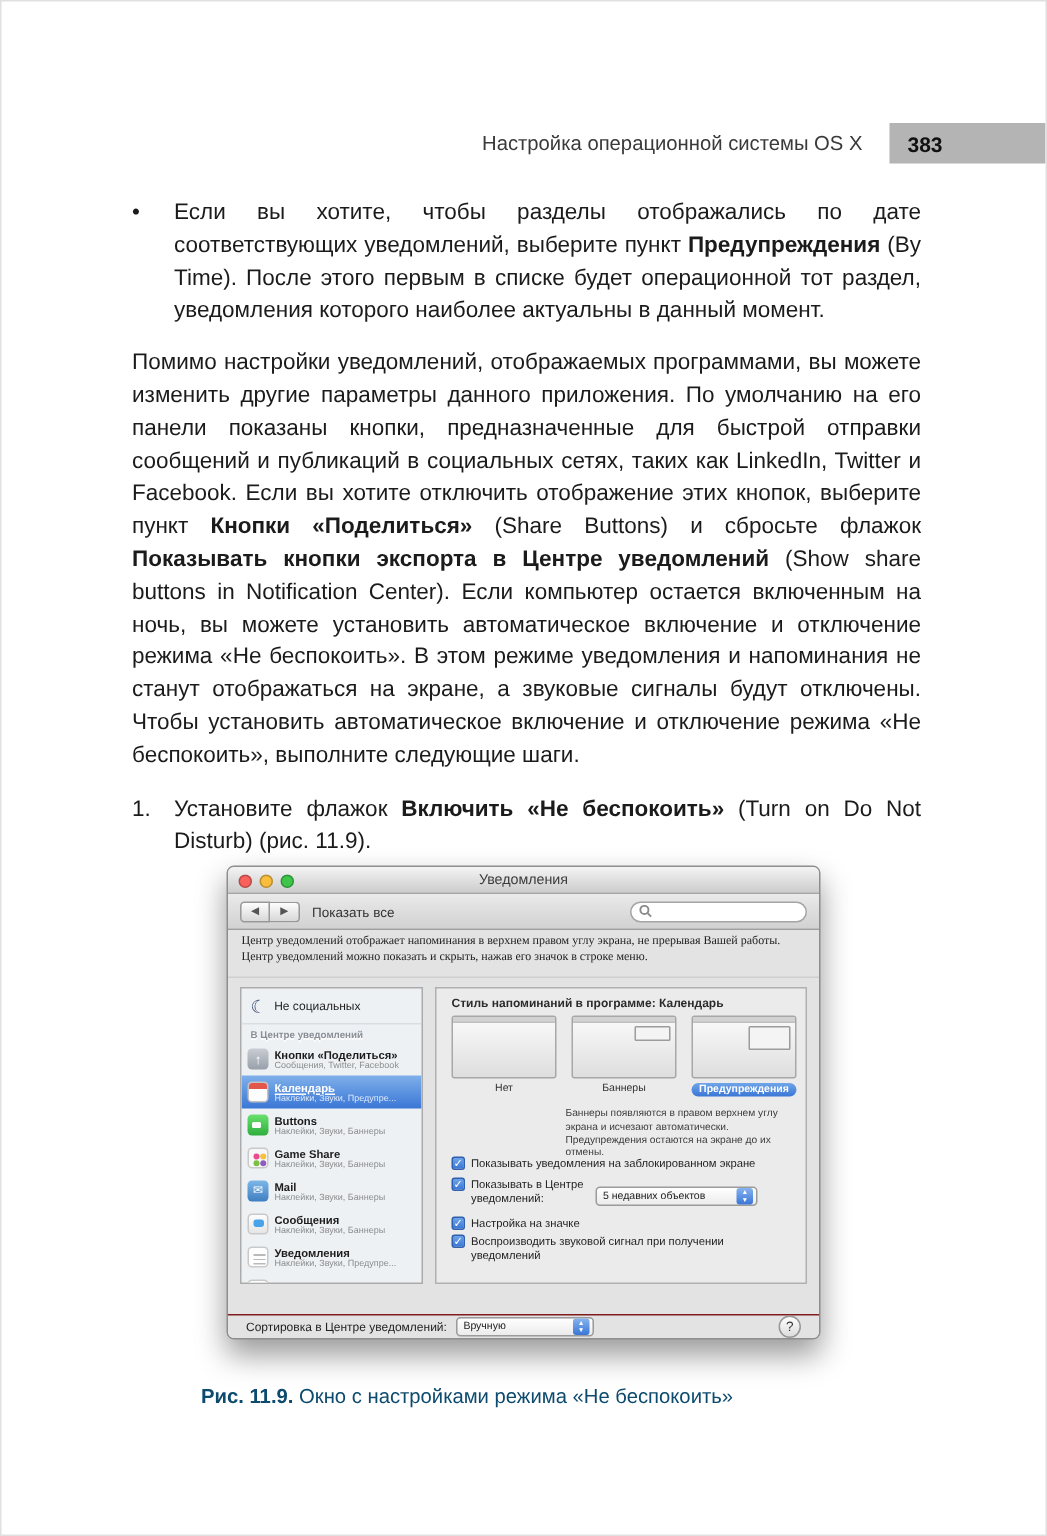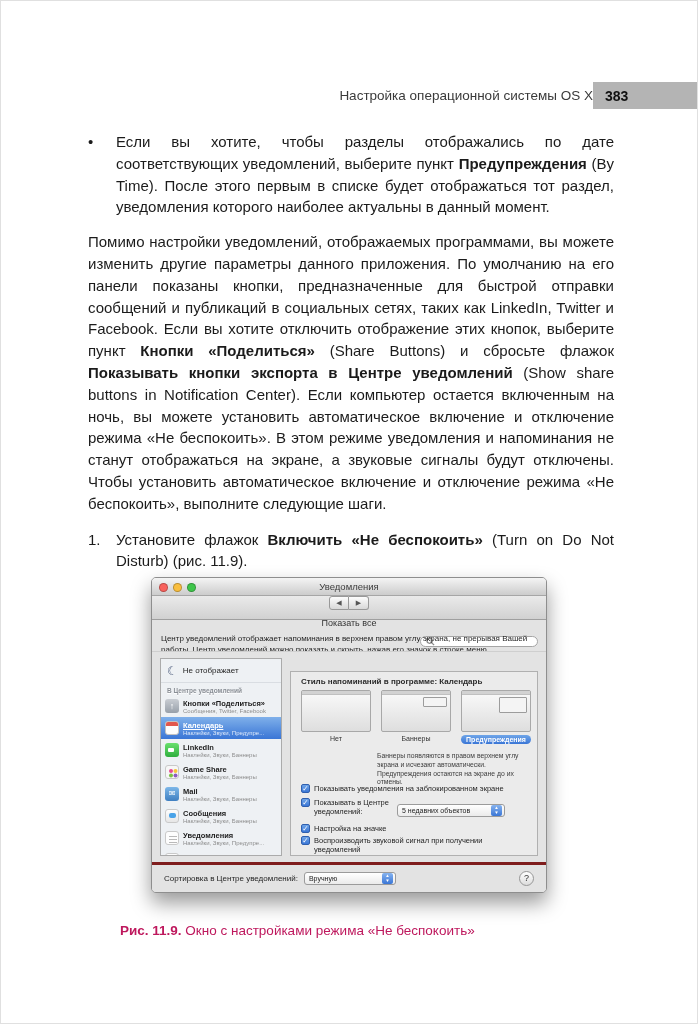--- a/index.html
+++ b/index.html
@@ -9,42 +9,42 @@
   .page {
     position:relative; width:698px; height:1024px; background:#fff;
     border:1px solid #e0e0e0; overflow:hidden; margin:0;
   }
 
   
   .running-head {
     position:absolute; top:81px; left:0; right:0; height:27px;
     display:flex; align-items:center; justify-content:flex-end;
   }
-  .rh-title { font-size:13.5px; color:#3a3a3a; margin-right:0; }
+  .rh-title { font-size:13.5px; color:#3a3a3a; margin-right:18px; }
   .rh-pagebox {
     width:104px; height:27px; background:#b4b4b4;
     display:flex; align-items:center; padding-left:12px;
     font-weight:bold; font-size:14px; color:#111;
   }
 
   
   .body-text {
     position:absolute; left:87px; top:130px; width:526px;
     font-size:15px; line-height:21.8px; color:#1b1b1b; text-align:justify;
   }
   .bullet-item, .step-item { display:flex; }
   .marker { flex:none; width:28px; }
   .flow { flex:1; }
   .para { margin-top:13px; }
   .step-item { margin-top:14px; }
   .rich b, .rich .seg-b { font-weight:bold; }
 
   
   .figure-wrap { position:absolute; top:576px; left:0; right:0; display:flex; justify-content:center; }
-  .caption { position:absolute; top:922px; left:87px; font-size:13.5px; color:#be185d;padding-left:32px; }
+  .caption { position:absolute; top:922px; left:101px; font-size:13.5px; color:#0c4a6e;padding-left:32px; }
 
   
   .mac-window {
     width:396px; height:316px; background:#e3e3e3;
     border:1px solid #8e8e8e; border-radius:5px;
     box-shadow:0 10px 20px rgba(0,0,0,.4);
     position:relative; overflow:hidden;
   }
   .titlebar {
     height:18px; background:linear-gradient(#f4f4f4,#cccccc);
@@ -52,39 +52,39 @@
     display:flex; align-items:center; justify-content:center;
   }
   .traffic { position:absolute; left:7px; top:4.5px; display:flex; gap:5px; }
   .light { width:9px; height:9px; border-radius:50%; border:1px solid rgba(0,0,0,.25); }
   .l-red{background:#f8615c} .l-yellow{background:#f9be3e} .l-green{background:#3ec54a}
   .win-title { font-size:9.5px; color:#3c3c3c; }
 
   .toolbar {
     height:24px; background:linear-gradient(#eaeaea,#d1d1d1);
     border-bottom:1px solid #9f9f9f; display:flex; align-items:center;
-    padding:0 8px; gap:8px;flex-direction:column;
+    padding:0 8px; gap:8px;
   }
   .nav-group { display:flex; }
   .nav-btn {
     width:20px; height:14px; background:linear-gradient(#fdfdfd,#d8d8d8);
     border:1px solid #999; font-size:7px; line-height:12px; text-align:center; color:#555;
   }
   .nav-back { border-radius:3px 0 0 3px; }
   .nav-fwd  { border-radius:0 3px 3px 0; border-left:none; }
   .showall { font-size:9px; color:#333; }
   .searchbox {
     margin-left:auto; width:118px; height:14px; background:#fff;
     border:1px solid #a5a5a5; border-radius:8px;
     display:flex; align-items:center; padding:0 5px;
   }
 
   .intro {
-    height:32px; padding:14px 9px; font-size:8px; line-height:10.5px;
-    color:#1f1f1f; border-bottom:1px solid #cfcfcf; overflow:hidden;
+    height:32px; padding:2px 9px; font-size:8px; line-height:10.5px;
+    color:#1f1f1f; border-bottom:1px solid #cfcfcf; overflow:hidden;font-family:Liberation Serif, serif;
   }
 
   .win-main { position:absolute; top:74px; bottom:30px; left:0; right:0; }
 
   
   .sidebar {
     position:absolute; left:8px; top:6px; bottom:6px; width:122px;
     background:#eef1f4; border:1px solid #ababab; overflow:hidden;
   }
   .dnd-row { height:24px; display:flex; align-items:center; gap:5px; padding:0 6px; border-bottom:1px solid #d9dde2; }
@@ -115,21 +115,21 @@
   .icon-reminders { background:#fdfdfd; border:1px solid #c9c9c9; }
   .icon-reminders::after { content:""; position:absolute; left:3px; top:3.5px; width:8px; height:7px;
     background:repeating-linear-gradient(#b9b9b9 0 1px, transparent 1px 3px); }
   .icon-safari { background:#fdfdfd; border:1px solid #c9c9c9; }
   .icon-safari::after { content:""; position:absolute; left:2px; top:2px; width:8px; height:8px; border-radius:50%;
     background:radial-gradient(circle,#7fc0ef 0 40%, #3f86cf 41%); }
 
   
   .pane {
     position:absolute; left:138px; top:6px; right:8px; bottom:6px;
-    background:#ebebeb; border:1px solid #b0b0b0;margin-top:13px;
+    background:#ebebeb; border:1px solid #b0b0b0;
   }
   .pane-title { position:absolute; top:5px; left:10px; font-size:8px; font-weight:bold; color:#2b2b2b; }
   .thumbs { position:absolute; top:18px; left:10px; display:flex; gap:10px; }
   .thumb { width:70px; }
   .thumb-box { height:42px; background:linear-gradient(#fafafa,#dedede); border:1px solid #a8a8a8; border-radius:2px; position:relative; }
   .thumb-box::before { content:""; position:absolute; top:0; left:0; right:0; height:3px; background:#d2d2d2; border-bottom:1px solid #c0c0c0; }
   .tb-banner::after { content:""; position:absolute; top:6px; right:3px; width:22px; height:8px; background:#f4f4f4; border:1px solid #9c9c9c; border-radius:1px; }
   .tb-alert::after  { content:""; position:absolute; top:6px; right:3px; width:26px; height:14px; background:#f4f4f4; border:1px solid #9c9c9c; border-radius:1px; }
   .thumb-label { margin-top:3px; text-align:center; font-size:7px; color:#333; }
   .thumb-label.sel { background:linear-gradient(#6fa5e8,#3a76d6); color:#fff; border-radius:7px; padding:1px 0; font-weight:bold; }
@@ -145,22 +145,22 @@
     height:13px; background:linear-gradient(#ffffff,#ebebeb); border:1px solid #9b9b9b; border-radius:3px;
     display:flex; align-items:center; font-size:7px; color:#222; padding:0 2px 0 4px; gap:3px;
   }
   .popup-inline { position:absolute; left:96px; top:6px; width:108px; }
   .pp-arrows { margin-left:auto; width:11px; height:11px; background:linear-gradient(#86b3ef,#3a76d6);
     border-radius:2px; color:#fff; display:flex; flex-direction:column; align-items:center; justify-content:center; }
   .pp-arrows span { font-size:4.5px; line-height:4.5px; }
 
   
   .win-footer {
-    position:absolute; left:0; right:0; bottom:0; height:30px;
-    border-top:3px solid #7f1d1d; background:#e3e3e3;
+    position:absolute; left:0; right:0; bottom:0; height:16px;
+    border-top:1px solid #7f1d1d; background:#e3e3e3;
     display:flex; align-items:center; padding:0 12px; gap:6px;
   }
   .sort-label { font-size:8px; color:#1f1f1f; }
   .sort-popup { width:92px; }
   .help-btn { margin-left:auto; width:15px; height:15px; border-radius:50%;
     background:linear-gradient(#ffffff,#dcdcdc); border:1px solid #979797;
     font-size:9px; line-height:13px; text-align:center; color:#333; }
 </style>
 </head>
 <body>
@@ -170,21 +170,21 @@
   <div class="running-head">
     <span class="rh-title">Настройка операционной системы OS X</span>
     <span class="rh-pagebox">
       <span>383</span>
     </span>
   </div>
 
   <div class="body-text">
     <div class="bullet-item">
       <span class="marker">•</span>
-      <span class="flow rich"><span>Если вы хотите, чтобы разделы отображались по дате соответствующих уведомлений, выберите пункт </span><span class="seg-b">Предупреждения</span><span> (By Time). После этого первым в списке будет отображаться тот раздел, уведомления которого наиболее актуальны в данный момент.</span></span>
+      <span class="flow rich"><span>Если вы хотите, чтобы разделы отображались по дате соответствующих уведомлений, выберите пункт </span><span class="seg-b">Предупреждения</span><span> (By Time). После этого первым в списке будет операционной тот раздел, уведомления которого наиболее актуальны в данный момент.</span></span>
     </div>
     <div class="para rich"><span>Помимо настройки уведомлений, отображаемых программами, вы можете изменить другие параметры данного приложения. По умолчанию на его панели показаны кнопки, предназначенные для быстрой отправки сообщений и публикаций в социальных сетях, таких как LinkedIn, Twitter и Facebook. Если вы хотите отключить отображение этих кнопок, выберите пункт </span><span class="seg-b">Кнопки «Поделиться»</span><span> (Share Buttons) и сбросьте флажок </span><span class="seg-b">Показывать кнопки экспорта в Центре уведомлений</span><span> (Show share buttons in Notification Center). Если компьютер остается включенным на ночь, вы можете установить автоматическое включение и отключение режима «Не беспокоить». В этом режиме уведомления и напоминания не станут отображаться на экране, а звуковые сигналы будут отключены. Чтобы установить автоматическое включение и отключение режима «Не беспокоить», выполните следующие шаги.</span></div>
     <div class="step-item">
       <span class="marker">1.</span>
       <span class="flow rich"><span>Установите флажок </span><span class="seg-b">Включить «Не беспокоить»</span><span> (Turn on Do Not Disturb) (рис. 11.9).</span></span>
     </div>
   </div>
 
   <div class="figure-wrap">
     <div class="mac-window">
@@ -212,21 +212,21 @@
         </span>
       </div>
 
       <div class="intro">Центр уведомлений отображает напоминания в верхнем правом углу экрана, не прерывая Вашей работы. Центр уведомлений можно показать и скрыть, нажав его значок в строке меню.</div>
 
       <div class="win-main">
 
         <div class="sidebar">
           <div class="dnd-row">
             <span class="moon-glyph">☾</span>
-            <span class="dnd-label">Не отображает</span>
+            <span class="dnd-label">Не социальных</span>
           </div>
           <div class="side-section">В Центре уведомлений</div>
 
           <div class="side-item">
             <span class="app-icon icon-share"></span>
             <span class="si-text">
               <span class="si-label">Кнопки «Поделиться»</span>
               <span class="si-sub">Сообщения, Twitter, Facebook</span>
             </span>
           </div>
@@ -235,21 +235,21 @@
             <span class="app-icon icon-calendar"></span>
             <span class="si-text">
               <span class="si-label">Календарь</span>
               <span class="si-sub">Наклейки, Звуки, Предупре...</span>
             </span>
           </div>
 
           <div class="side-item">
             <span class="app-icon icon-facetime"></span>
             <span class="si-text">
-              <span class="si-label">LinkedIn</span>
+              <span class="si-label">Buttons</span>
               <span class="si-sub">Наклейки, Звуки, Баннеры</span>
             </span>
           </div>
 
           <div class="side-item">
             <span class="app-icon icon-gamecenter"></span>
             <span class="si-text">
               <span class="si-label">Game Share</span>
               <span class="si-sub">Наклейки, Звуки, Баннеры</span>
             </span>

